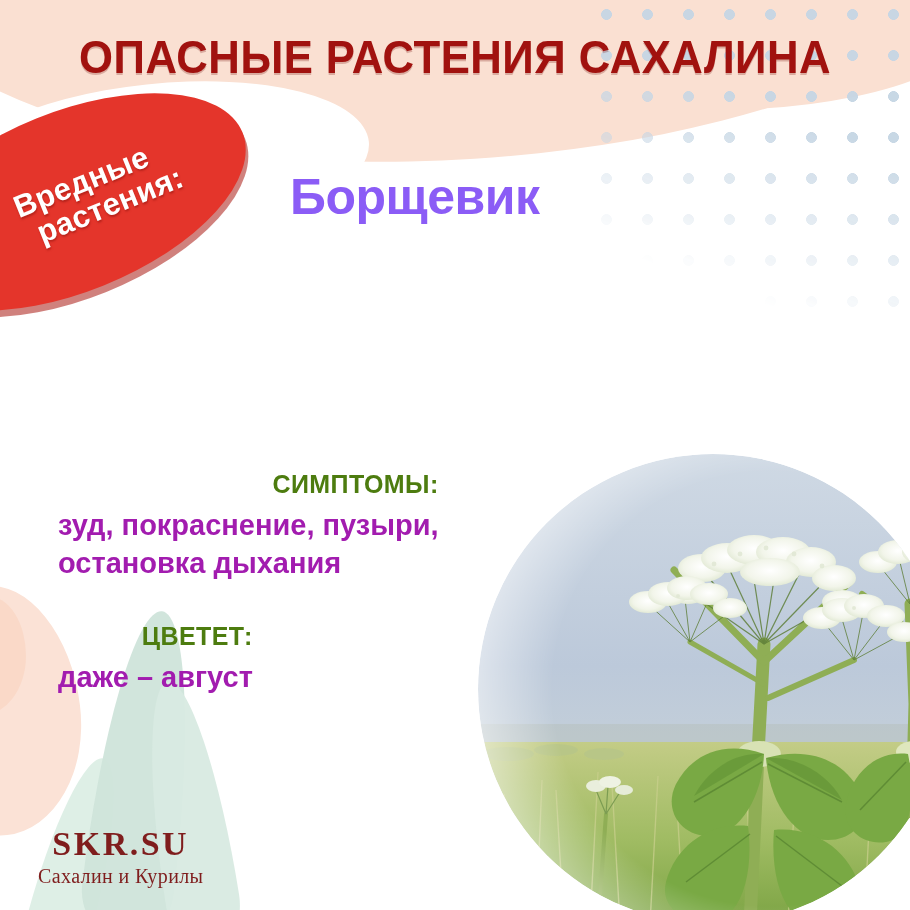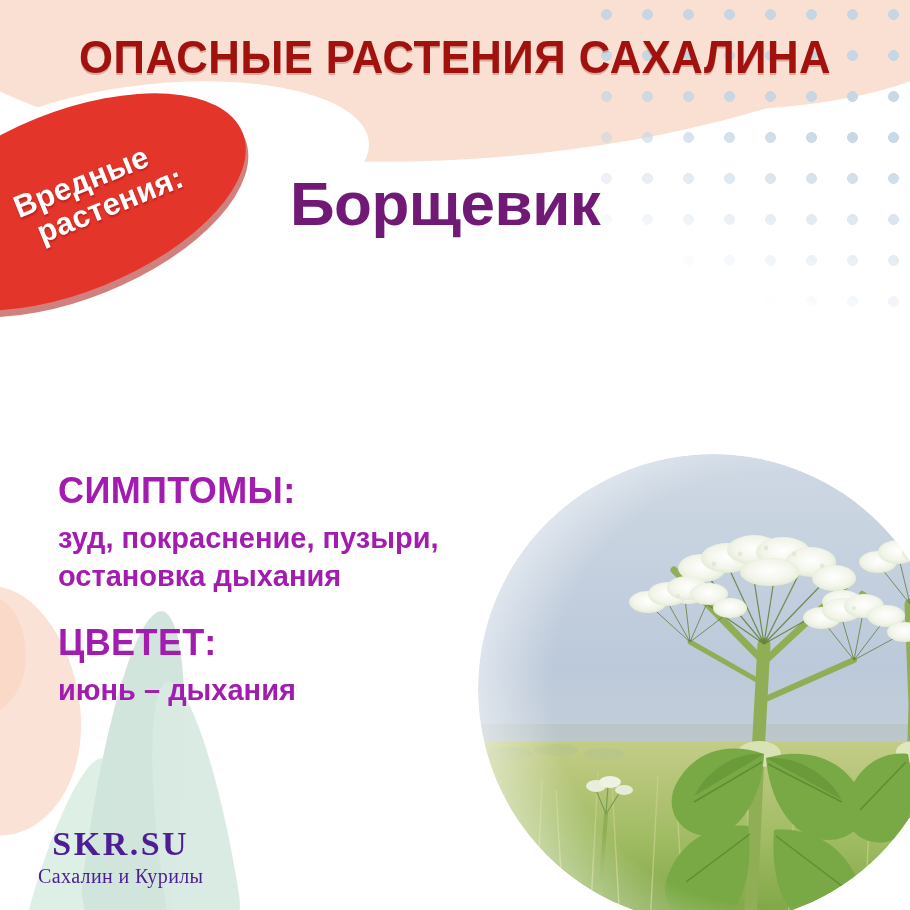--- a/index.html
+++ b/index.html
@@ -129,23 +129,23 @@
     text-shadow:0 2px 2px rgba(140,18,12,.5);
     letter-spacing:.3px;
   }
   .badge-inner span{display:block;}
   .badge-line2{padding-left:36px;}
 
   
   .plant-name{
     position:absolute;
     top:168px;left:290px;
-    color:#701a75;
-    font-weight:700;
-    font-size:62px;
+    color:#8b5cf6;
+    font-weight:700;
+    font-size:50px;
     letter-spacing:-.5px;
   }
 
   
   .bullets{
     position:absolute;
     top:344px;left:57px;
     color:#121212;
     font-weight:700;
     font-size:30px;
@@ -165,25 +165,26 @@
     margin:0 11px 5px 0;
   }
   ul{margin:0;padding:0;}
 
   
   .info{position:absolute;left:58px;}
   .info-sym{top:470px;}
   .info-bloom{top:622px;}
 
   .info-head{
-    color:#a21caf;
-    font-weight:700;
-    font-size:36px;
+    color:#4d7c0f;
+    font-weight:700;
+    font-size:25px;
     letter-spacing:.4px;
     margin-bottom:7px;
+    text-align:right;
   }
   .info-body{
     color:#a21caf;
     font-weight:700;
     font-size:29px;
     line-height:1.32;
   }
   .info-body div{white-space:nowrap;}
 
   
@@ -195,21 +196,21 @@
     overflow:hidden;
     -webkit-mask-image:radial-gradient(circle at 62% 50%, #000 58%, rgba(0,0,0,.55) 76%, rgba(0,0,0,0) 96%);
     mask-image:radial-gradient(circle at 62% 50%, #000 58%, rgba(0,0,0,.55) 76%, rgba(0,0,0,0) 96%);
   }
   .photo svg{display:block;width:100%;height:100%;}
 
   
   .logo{
     position:absolute;
     left:38px;bottom:22px;
-    color:#4c1d95;
+    color:#7f1d1d;
     font-family:"Liberation Serif", serif;
     text-align:center;
   }
   .logo-main{
     font-size:34px;font-weight:700;letter-spacing:2.5px;line-height:1;
   }
   .logo-sub{
     font-size:20px;margin-top:4px;letter-spacing:.4px;
   }
 </style>
@@ -245,21 +246,21 @@
     <div class="info-head">СИМПТОМЫ:</div>
     <div class="info-body">
       <div>зуд, покраснение, пузыри,</div>
       <div>остановка дыхания</div>
     </div>
   </div>
 
   <div class="info info-bloom">
     <div class="info-head">ЦВЕТЕТ:</div>
     <div class="info-body">
-      <div>июнь – дыхания</div>
+      <div>даже – август</div>
     </div>
   </div>
 
   <div class="photo">
     <svg viewBox="0 0 470 470" preserveAspectRatio="xMidYMid slice">
       <defs>
         <linearGradient id="sky" x1="0" y1="0" x2="0" y2="1">
           <stop offset="0%" stop-color="#cfd9e4"></stop>
           <stop offset="45%" stop-color="#bcc9da"></stop>
           <stop offset="100%" stop-color="#d3dbd7"></stop>

